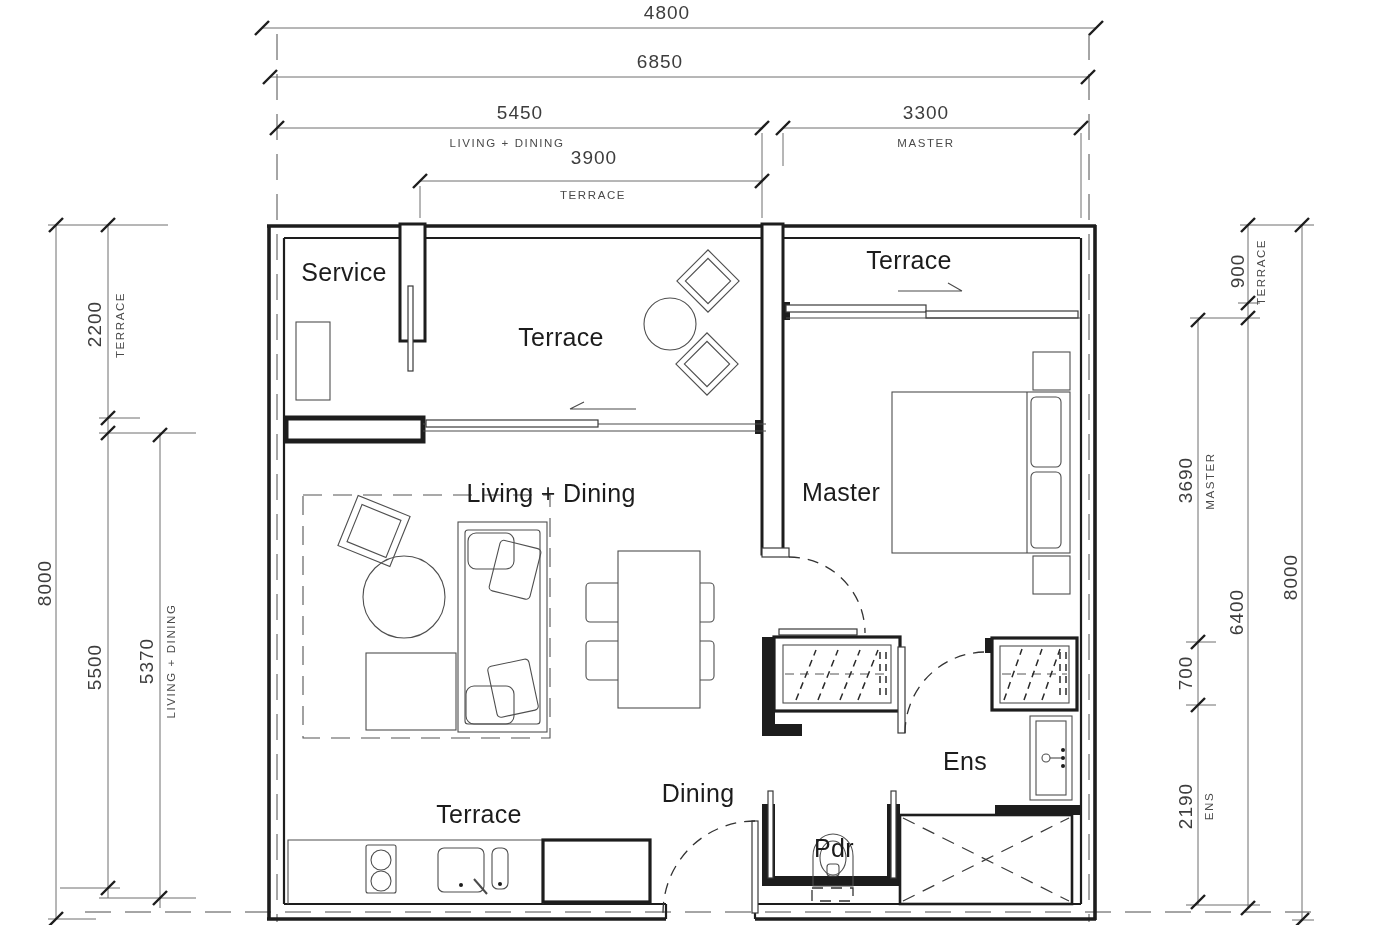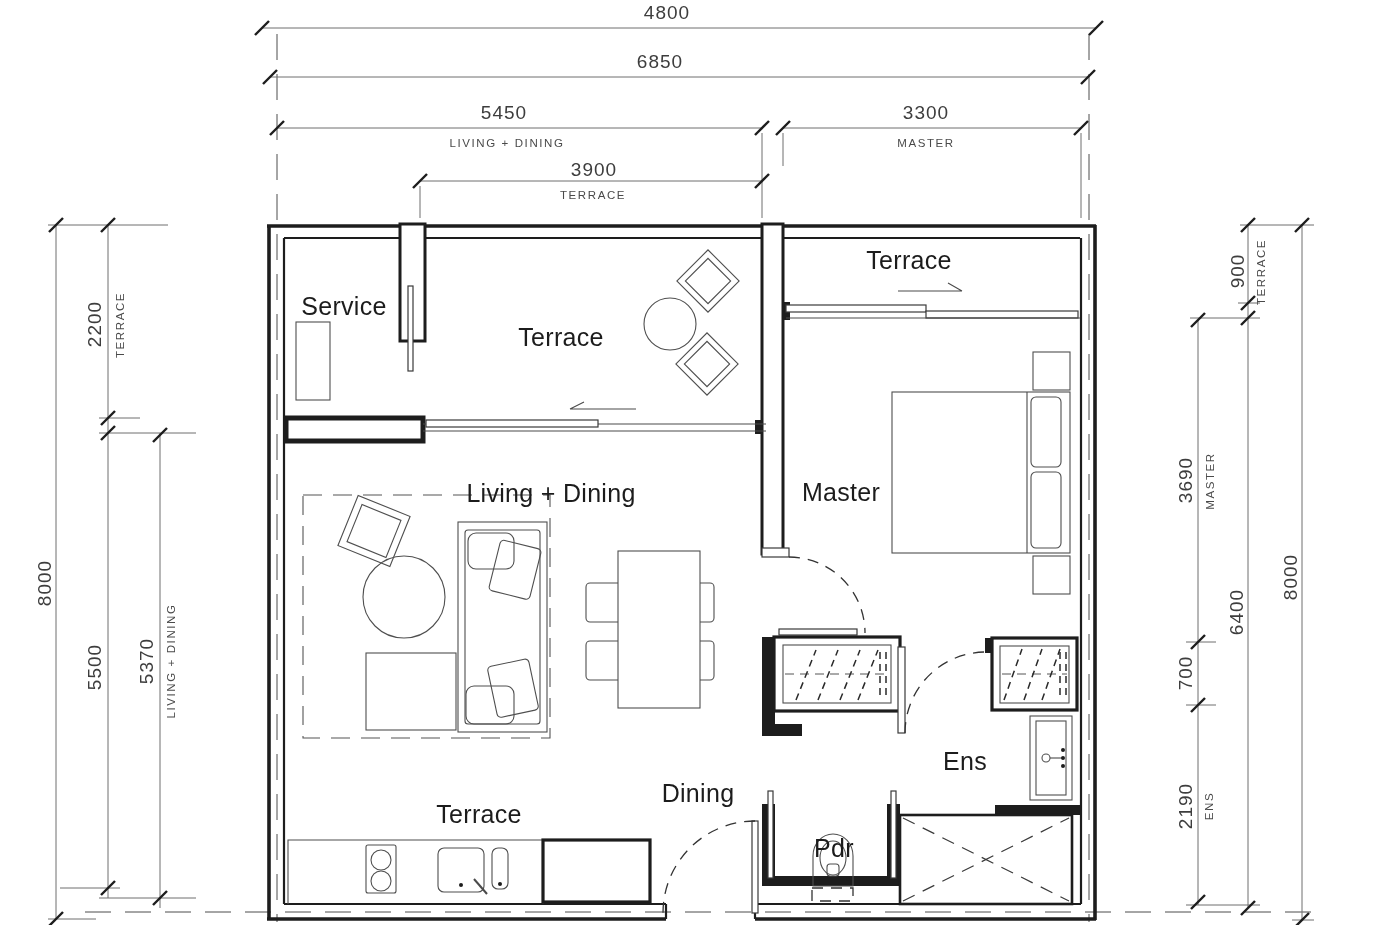--- a/index.html
+++ b/index.html
@@ -280,37 +280,37 @@
       <rect class="fno" x="438" y="848" width="46" height="44" rx="6"></rect>
       <circle class="dot" cx="461" cy="885" r="2"></circle>
       <line class="thin" x1="474" y1="879" x2="487" y2="894" style="stroke-width:2"></line>
       <rect class="fno" x="492" y="848" width="16" height="41" rx="6"></rect>
       <circle class="dot" cx="500" cy="884" r="2"></circle>
     </g>
     <rect class="thick" x="543" y="840" width="107" height="62"></rect>
   </g>
 </svg>
 
-<div class="lbl room" style="left:344px;top:306px">Service</div>
+<div class="lbl room" style="left:344px;top:272px">Service</div>
 <div class="lbl room" style="left:561px;top:337px">Terrace</div>
 <div class="lbl room" style="left:909px;top:260px">Terrace</div>
 <div class="lbl room" style="left:841px;top:492px">Master</div>
 <div class="lbl room" style="left:551px;top:493px">Living + Dining</div>
 <div class="lbl room" style="left:479px;top:814px">Terrace</div>
 <div class="lbl room" style="left:698px;top:793px">Dining</div>
 <div class="lbl room" style="left:834px;top:848px">Pdr</div>
 <div class="lbl room" style="left:965px;top:761px">Ens</div>
 
 <div class="lbl num" style="left:667px;top:13px">4800</div>
 <div class="lbl num" style="left:660px;top:62px">6850</div>
-<div class="lbl num" style="left:504px;top:113px">5450</div>
+<div class="lbl num" style="left:520px;top:113px">5450</div>
 <div class="lbl sub" style="left:507px;top:143px">LIVING + DINING</div>
 <div class="lbl num" style="left:926px;top:113px">3300</div>
 <div class="lbl sub" style="left:926px;top:143px">MASTER</div>
-<div class="lbl num" style="left:594px;top:170px">3900</div>
+<div class="lbl num" style="left:594px;top:158px">3900</div>
 <div class="lbl sub" style="left:593px;top:195px">TERRACE</div>
 
 <div class="lbl num v" style="left:45px;top:583px">8000</div>
 <div class="lbl num v" style="left:95px;top:324px">2200</div>
 <div class="lbl sub v" style="left:120px;top:325px">TERRACE</div>
 <div class="lbl num v" style="left:95px;top:667px">5500</div>
 <div class="lbl num v" style="left:147px;top:661px">5370</div>
 <div class="lbl sub v" style="left:171px;top:661px">LIVING + DINING</div>
 
 <div class="lbl num v" style="left:1238px;top:271px">900</div>

